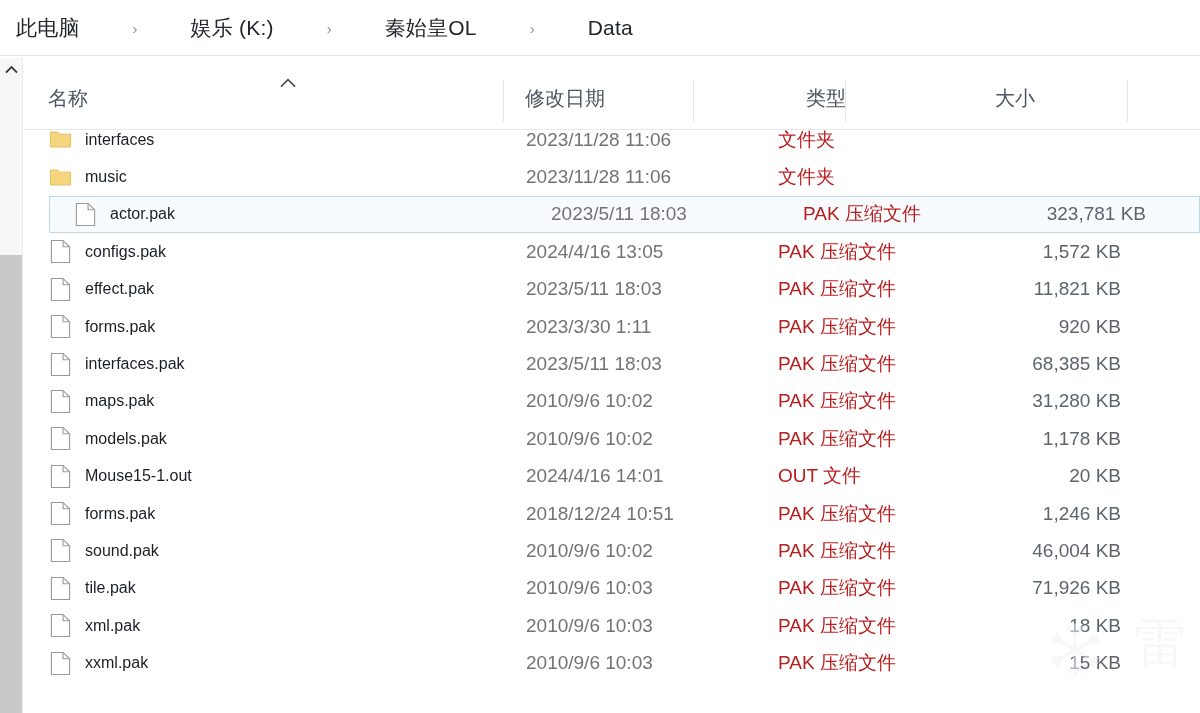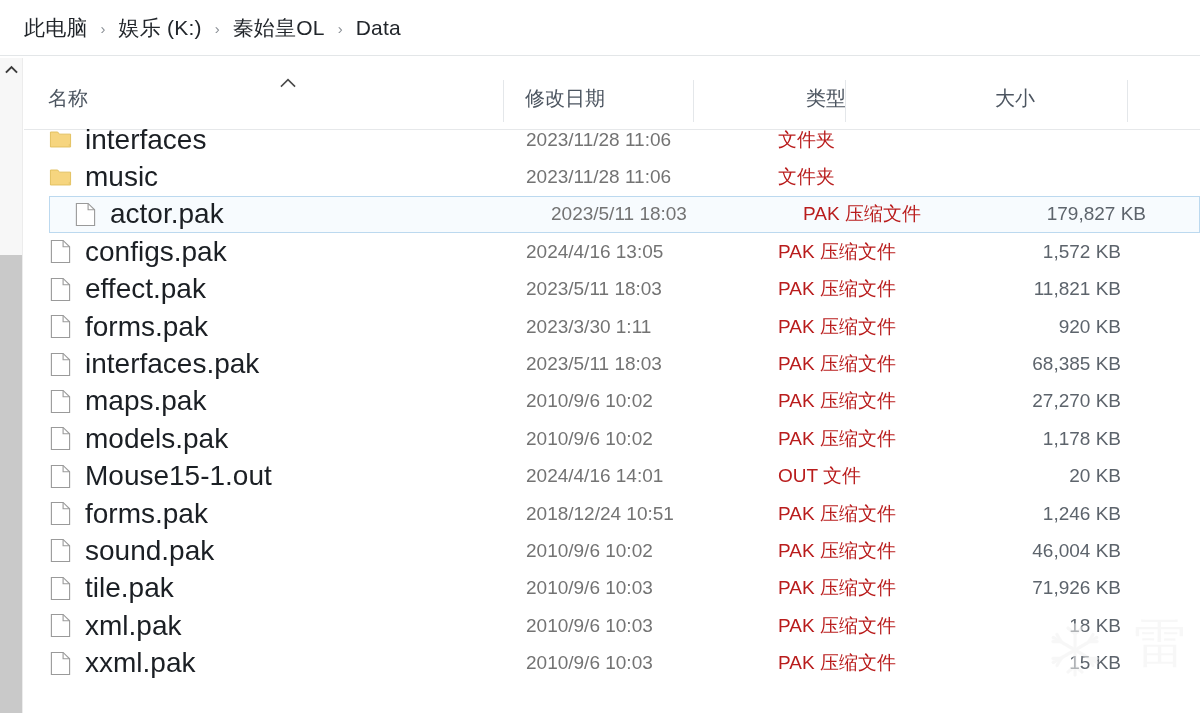--- a/index.html
+++ b/index.html
@@ -18,21 +18,22 @@
 
   
   .addressbar {
     position: absolute;
     left: 0; top: 0;
     width: 1077px; height: 56px;
     background: #ffffff;
     display: flex;
     align-items: center;
     box-sizing: border-box;
-    padding-left: 18px;
+    padding-left: 10px;
+    gap: 40px;
   }
   .crumb {
     font-size: 21px;
     color: #22262b;
     letter-spacing: .2px;
     padding: 3px 6px;
     white-space: nowrap;
     border-radius: 2px;
   }
   .crumb-sep {
@@ -121,21 +122,21 @@
     background: #f7fbfe;
     border: 1px solid #bcd9ef;
     margin-left: 25px;
   }
   .cell-name {
     position: absolute;
     left: 24px;
     display: flex;
     align-items: center;
     gap: 13px;
-    font-size: 28px;
+    font-size: 16px;
     color: #1b1f24;
     white-space: nowrap;
   }
   .cell-date {
     position: absolute;
     left: 501px;
     font-size: 19px;
     color: #737373;
     white-space: nowrap;
   }
@@ -270,21 +271,21 @@
         <span>
           <svg class="icon" viewBox="0 0 24 26">
             <path d="M2.5 1.5 h12.2 l6.8 6.6 v16.4 h-19 z" fill="#ffffff" stroke="#9a9a9a" stroke-width="1.15"></path>
             <path d="M14.7 1.5 v6.6 h6.8" fill="none" stroke="#9a9a9a" stroke-width="1.15"></path>
           </svg>
         </span>
         <span>actor.pak</span>
       </div>
       <div class="cell-date">2023/5/11 18:03</div>
       <div class="cell-type">PAK 压缩文件</div>
-      <div class="cell-size">179,827 KB</div>
+      <div class="cell-size">323,781 KB</div>
     </div>
     <div class="row">
       <div class="cell-name">
         <span>
           <svg class="icon" viewBox="0 0 24 26">
             <path d="M2.5 1.5 h12.2 l6.8 6.6 v16.4 h-19 z" fill="#ffffff" stroke="#9a9a9a" stroke-width="1.15"></path>
             <path d="M14.7 1.5 v6.6 h6.8" fill="none" stroke="#9a9a9a" stroke-width="1.15"></path>
           </svg>
         </span>
         <span>configs.pak</span>
@@ -340,21 +341,21 @@
         <span>
           <svg class="icon" viewBox="0 0 24 26">
             <path d="M2.5 1.5 h12.2 l6.8 6.6 v16.4 h-19 z" fill="#ffffff" stroke="#9a9a9a" stroke-width="1.15"></path>
             <path d="M14.7 1.5 v6.6 h6.8" fill="none" stroke="#9a9a9a" stroke-width="1.15"></path>
           </svg>
         </span>
         <span>maps.pak</span>
       </div>
       <div class="cell-date">2010/9/6 10:02</div>
       <div class="cell-type">PAK 压缩文件</div>
-      <div class="cell-size">27,270 KB</div>
+      <div class="cell-size">31,280 KB</div>
     </div>
     <div class="row">
       <div class="cell-name">
         <span>
           <svg class="icon" viewBox="0 0 24 26">
             <path d="M2.5 1.5 h12.2 l6.8 6.6 v16.4 h-19 z" fill="#ffffff" stroke="#9a9a9a" stroke-width="1.15"></path>
             <path d="M14.7 1.5 v6.6 h6.8" fill="none" stroke="#9a9a9a" stroke-width="1.15"></path>
           </svg>
         </span>
         <span>models.pak</span>

